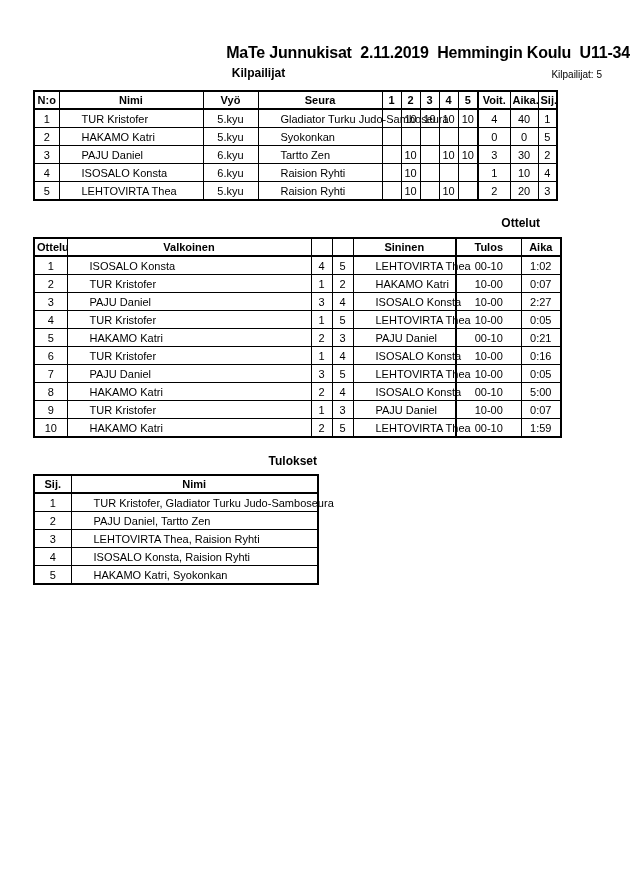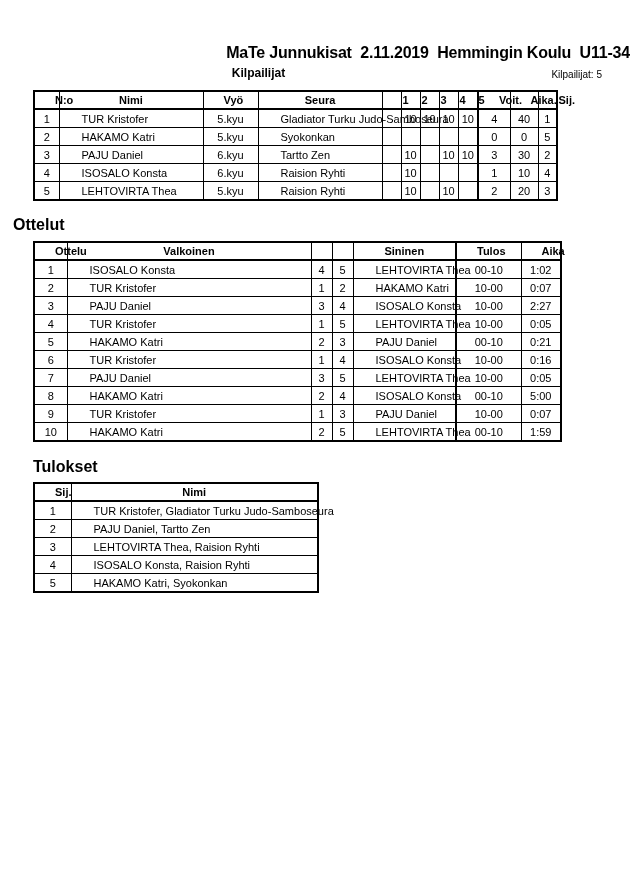--- a/index.html
+++ b/index.html
@@ -19,39 +19,39 @@
     font-size:12px;font-weight:bold;transform:translateX(-36px);
   }
   .count-label{position:absolute;right:28px;top:3px;font-size:10px;}
   table{
     border-collapse:collapse;table-layout:fixed;
     border:2px solid #000;
     font-size:11px;
   }
   th{
     border:1px solid #000;border-bottom:2px solid #000;
-    font-size:11px;font-weight:bold;height:16px;padding:0 20px;
+    font-size:11px;font-weight:bold;height:16px;padding:0 2px;
     white-space:nowrap;overflow:visible;text-align:center;
   }
   td{
     border:1px solid #000;height:17px;padding:0 2px;
     white-space:nowrap;text-align:center;vertical-align:middle;
   }
   td.l{text-align:left;padding-left:22px;}
   .thickL{border-left:2px solid #000 !important;}
   .overflow-text{
     position:relative;z-index:5;white-space:nowrap;display:inline-block;
   }
   td.ovf{overflow:visible;}
   .t1{margin:8px 0 0 33px;width:523px;}
   .t2{margin:7px 0 16px 33px;width:527px;}
   .t3{margin:6px 0 0 33px;width:284px;}
   .section-heading{
-    margin-left:33px;text-align:left;
-    font-size:16px;font-weight:bold;
+    margin-left:33px;text-align:right;
+    font-size:12px;font-weight:bold;
   }
   .h-ottelut{margin-top:15px;width:527px;position:relative;left:-20px;}
   .h-tulokset{margin-top:14px;width:284px;}
 </style>
 </head>
 <body>
 
 <div class="title">MaTe Junnukisat  2.11.2019  Hemmingin Koulu  U11-34</div>
 
 <div class="subrow">

